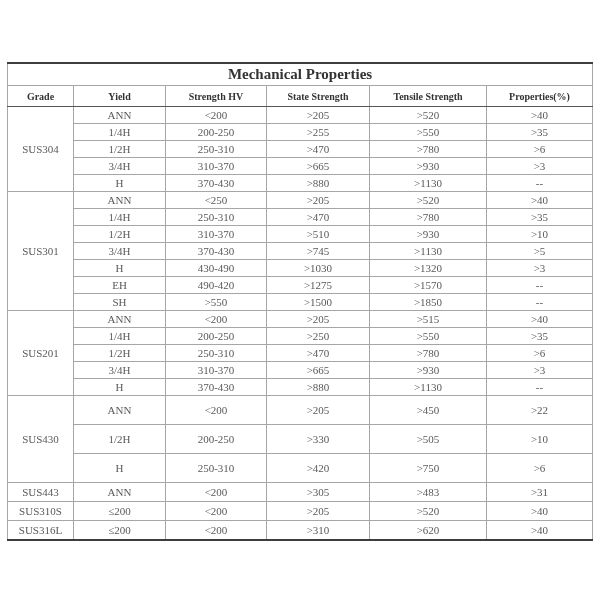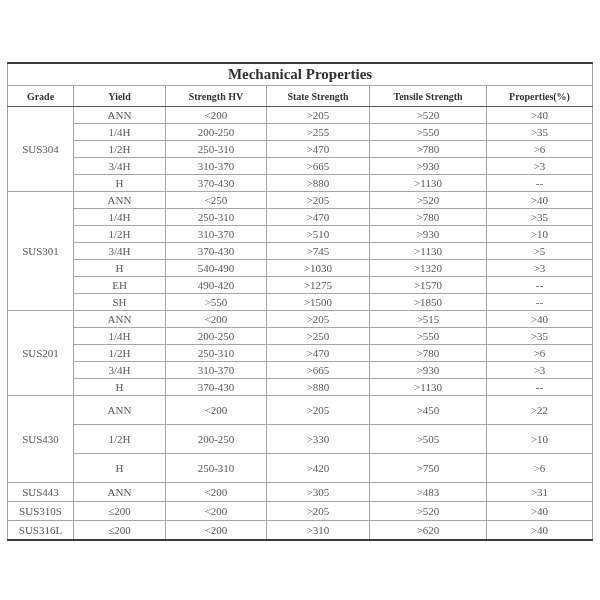--- a/index.html
+++ b/index.html
@@ -130,21 +130,21 @@
         </tr>
         <tr class="r-std">
           <td>3/4H</td>
           <td>370-430</td>
           <td>&gt;745</td>
           <td>&gt;1130</td>
           <td>&gt;5</td>
         </tr>
         <tr class="r-std">
           <td>H</td>
-          <td>540-490</td>
+          <td>430-490</td>
           <td>&gt;1030</td>
           <td>&gt;1320</td>
           <td>&gt;3</td>
         </tr>
         <tr class="r-std">
           <td>EH</td>
           <td>490-420</td>
           <td>&gt;1275</td>
           <td>&gt;1570</td>
           <td>--</td>

